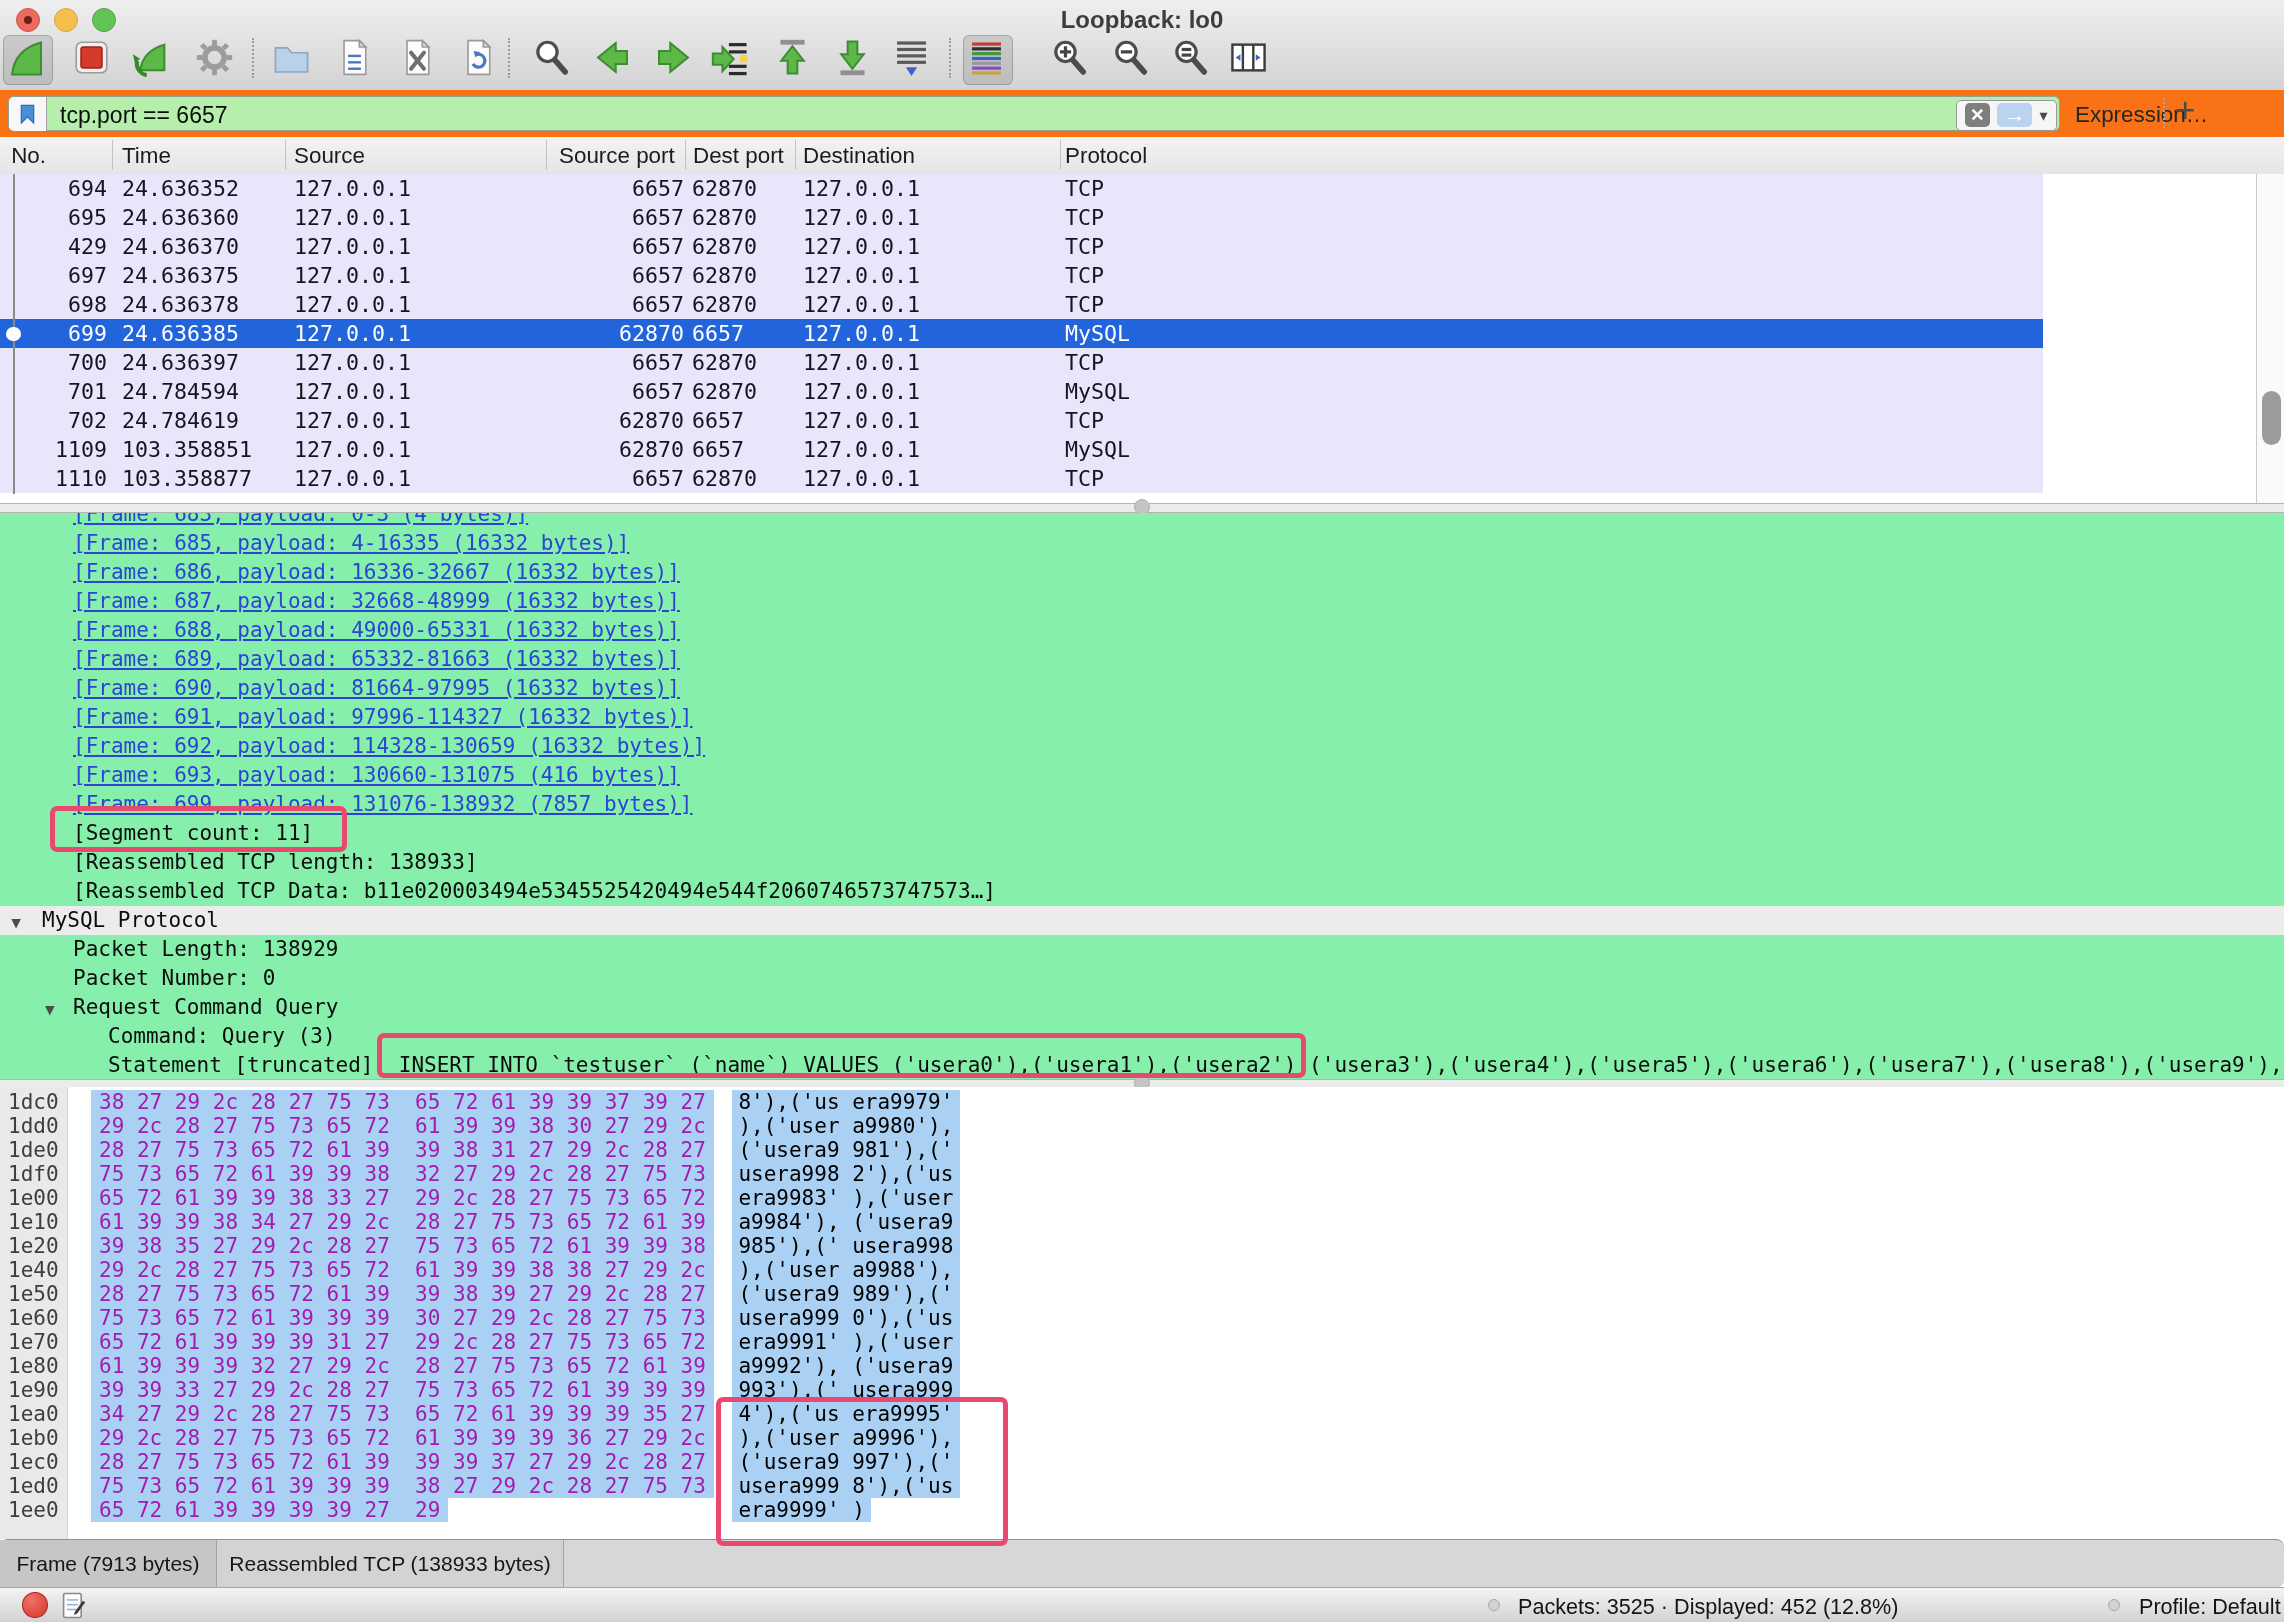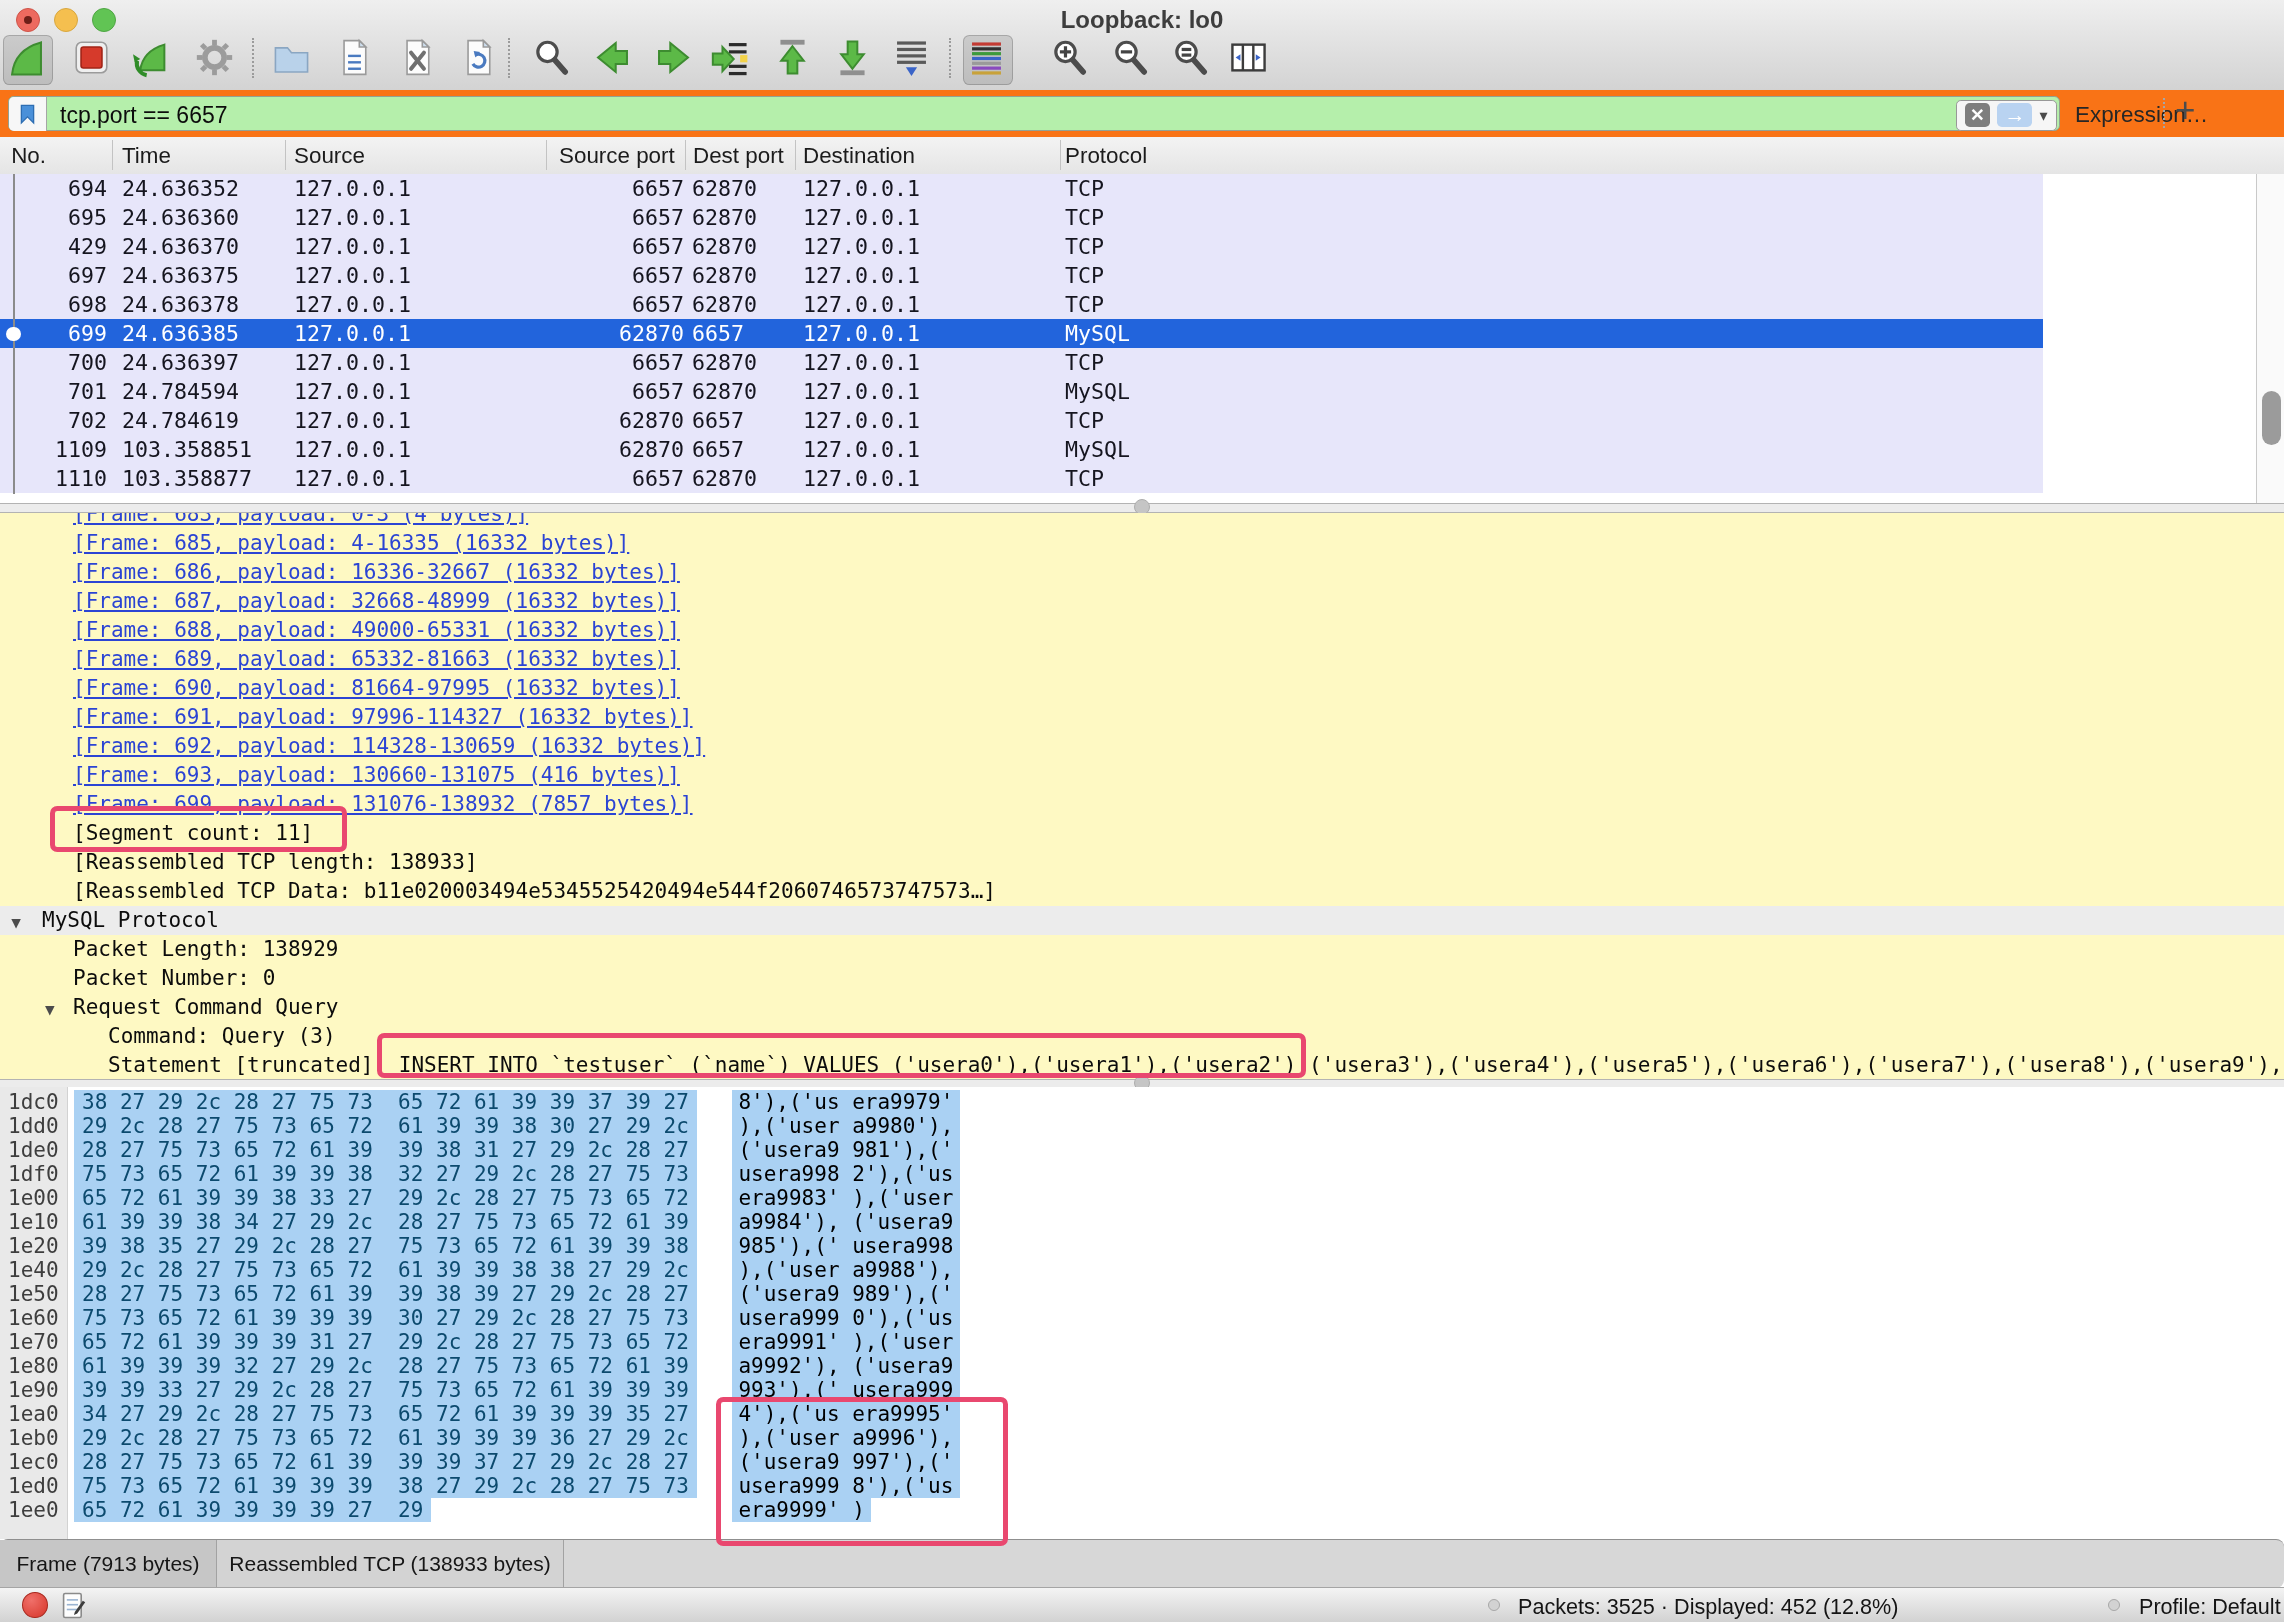--- a/index.html
+++ b/index.html
@@ -66,37 +66,37 @@
     border-left:0.8px solid #c9c9c9;z-index:4;}
   .plthumb{position:absolute;right:3.2px;top:217px;width:19px;height:54px;
     background:#9b9b9b;border-radius:9.6px;}
   
   .split{position:absolute;left:0;right:0;height:8px;background:#ececec;
     border-top:0.8px solid #b3b3b3;border-bottom:0.8px solid #b3b3b3;}
   .split .knob{position:absolute;left:50%;margin-left:-8px;top:-4.8px;width:16px;height:16px;
     border-radius:50%;background:#c5c5c5;border:0.8px solid #adadad;box-sizing:border-box;}
   #split1{top:503px;} #split2{top:1079px;}
   
-  .detail{position:absolute;top:513px;left:0;right:0;height:566px;background:#fef9c3;overflow:hidden;}
+  .detail{position:absolute;top:513px;left:0;right:0;height:566px;background:#86efac;overflow:hidden;}
   #detail-lines{margin-top:-12.8px;}
   .dline{position:relative;height:29px;font:21px/29px "DejaVu Sans Mono",monospace;
     color:#0c0c0c;white-space:pre;}
   .d1{padding-left:42px;} .d2{padding-left:73px;} .d3{padding-left:108px;}
   .dline.link .txt{color:var(--link);text-decoration:underline;}
   .dline.protorow{background:#ececec;}
   .tri{position:absolute;top:1.6px;font-size:16px;color:#4c4c4c;}
   .tri1{left:11.2px;} .tri2{left:45px;}
   
   .hexpane{position:absolute;top:1087px;left:0;right:0;height:452px;background:#fff;overflow:hidden;}
   .offcol{position:absolute;left:0;top:0;width:67px;height:100%;background:#e9e9e9;
     border-right:0.8px solid #d2d2d2;}
   #hex-rows{position:relative;margin-top:3.2px;}
   .hrow{position:relative;height:24px;font:21px/24px "DejaVu Sans Mono",monospace;}
   .off{position:absolute;left:8px;color:#3e3e3e;}
-  .hx{position:absolute;left:74px;padding:0 8px;background:var(--hexsel);color:#0c4a6e;white-space:pre;}
+  .hx{position:absolute;left:91px;padding:0 8px;background:var(--hexsel);color:#a21caf;white-space:pre;}
   .asc{position:absolute;left:732px;padding:0 6.4px;background:var(--hexsel);color:#000;white-space:pre;}
   
   .tabbar{position:absolute;top:1539px;left:0;right:0;height:48px;background:#d7d7d7;
     border-top:0.8px solid #8f8f8f;border-radius:8px;}
   .btab{position:absolute;top:0;height:47px;display:flex;align-items:center;justify-content:center;
     font-size:21px;color:#161616;border-right:0.8px solid #a2a2a2;box-sizing:border-box;}
   .btab:nth-child(1){left:0;width:217px;background:#c6c6c6;}
   .btab:nth-child(2){left:217px;width:347px;background:#d3d3d3;}
   
   .statusbar{position:absolute;top:1587px;left:0;right:0;height:35px;

